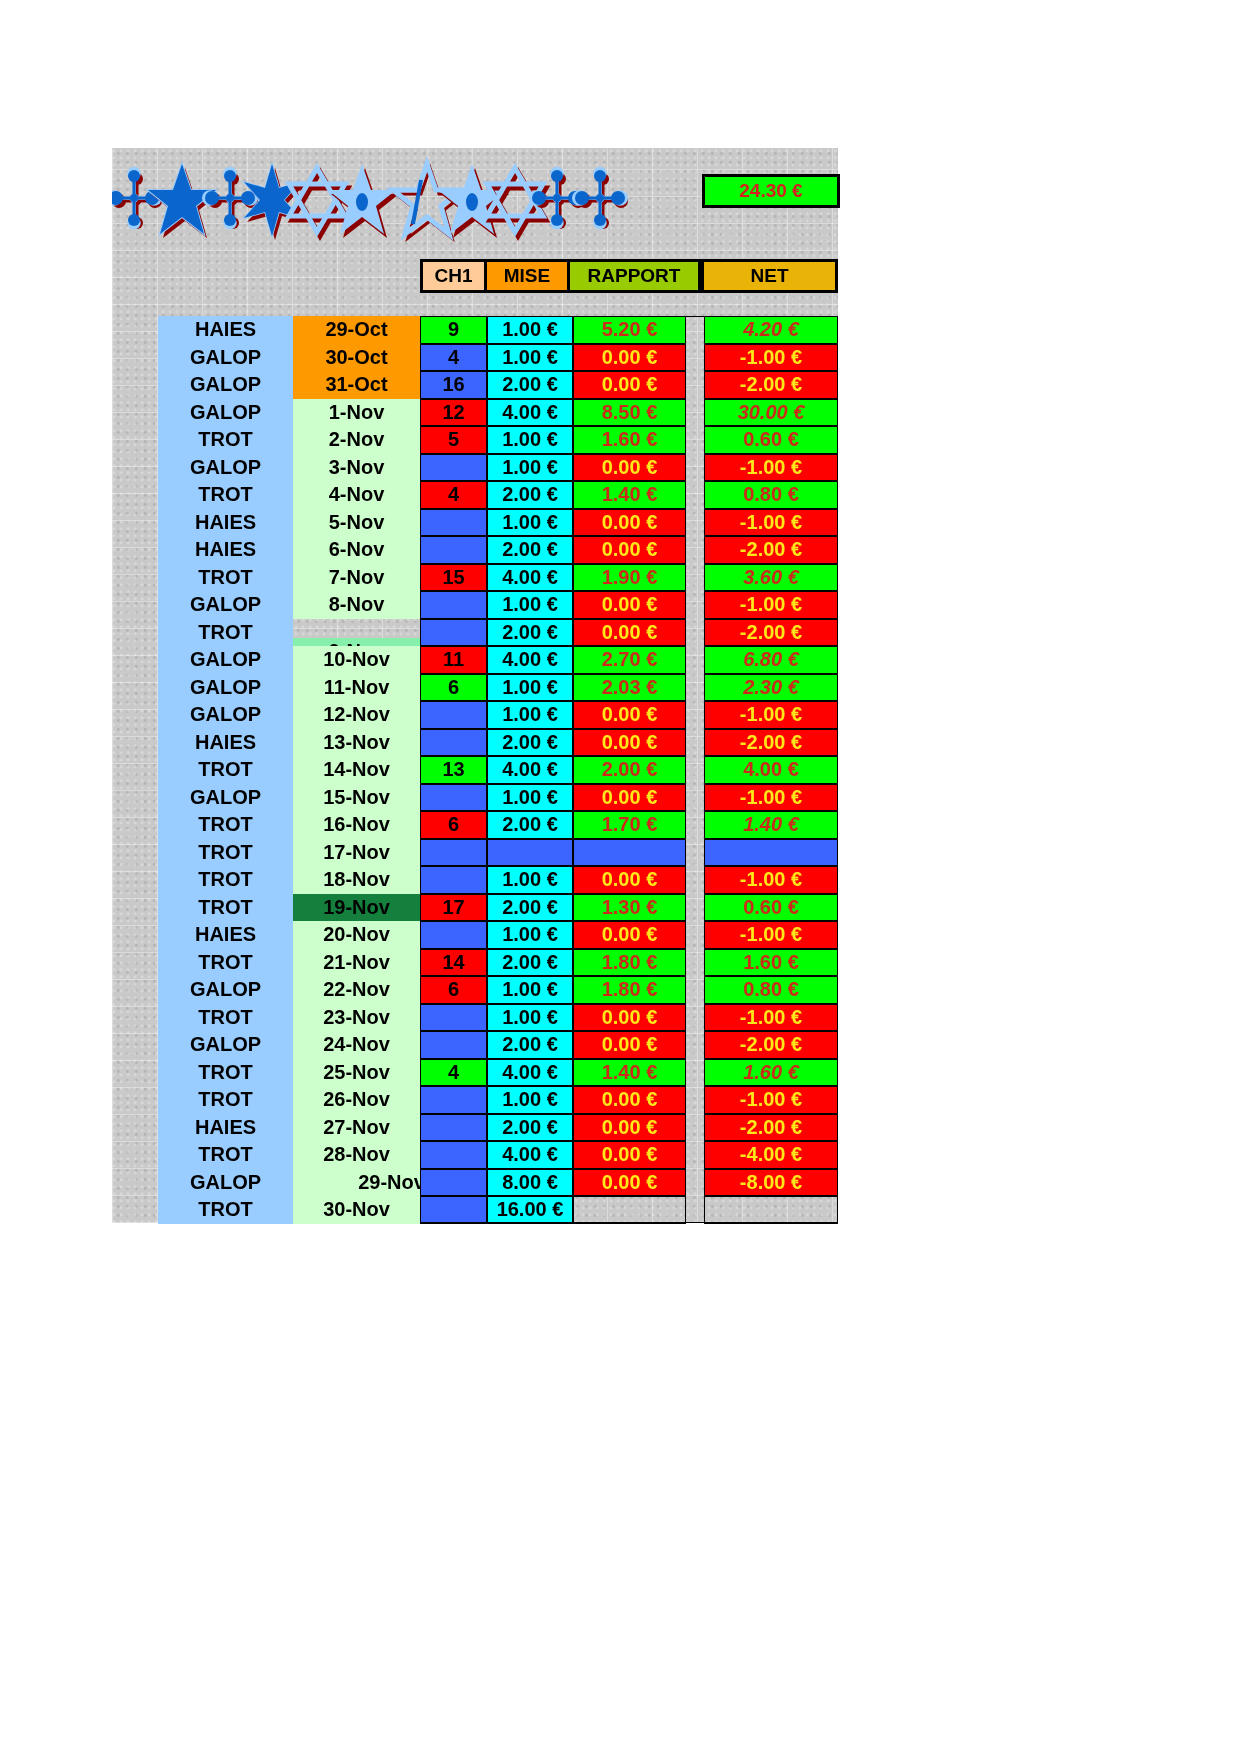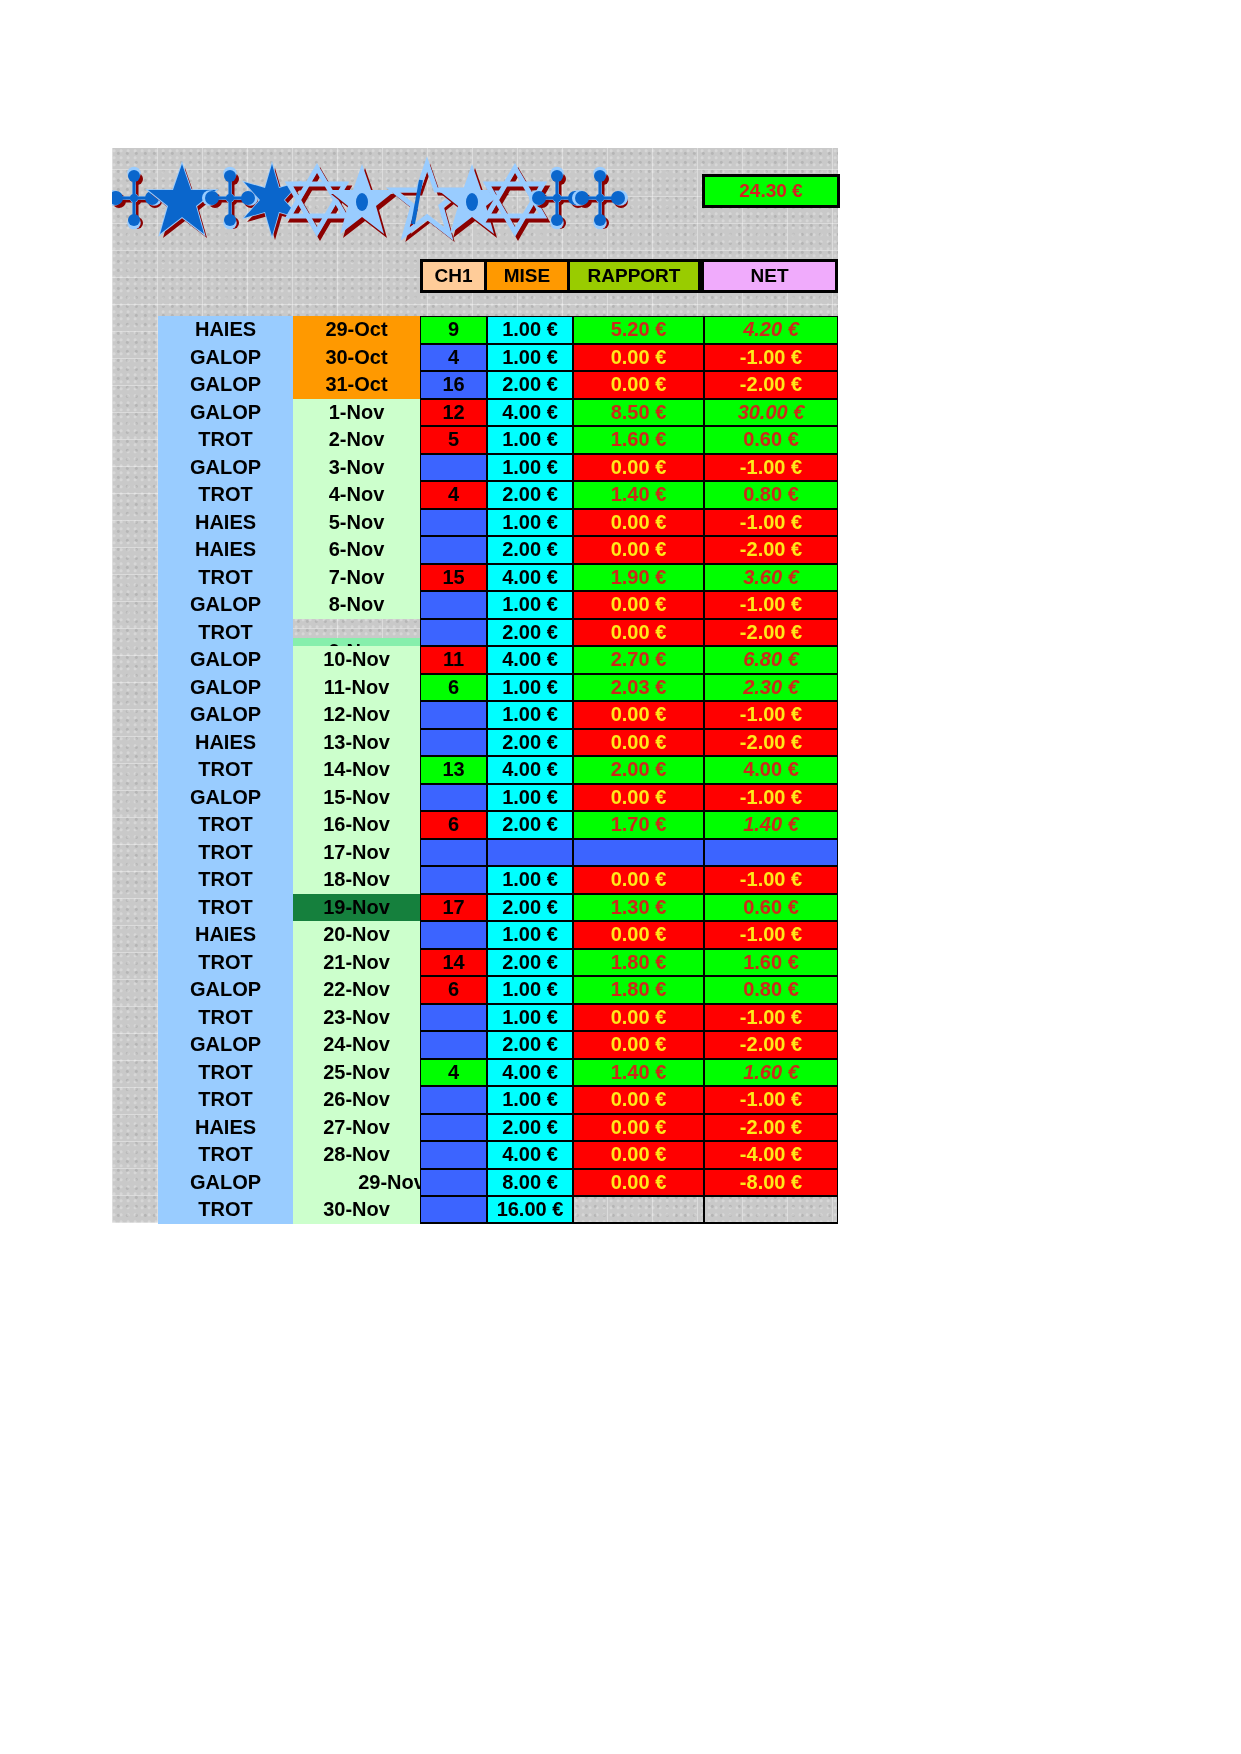--- a/index.html
+++ b/index.html
@@ -29,21 +29,21 @@
   .col-date { position: absolute; left: 293px; width: 127px; }
   .table { position: absolute; left: 420px; top: 316px; }
   .row { position: absolute; left: 0; height: 27.5px; width: 418px; }
   .lrow { position: absolute; height: 27.5px; display: flex; align-items: center;
           justify-content: center; font-weight: bold; font-size: 20px; color: #000; }
   .cell { position: absolute; top: 0; height: 27.5px; box-sizing: border-box;
           border: 1px solid #000; display: flex; align-items: center; justify-content: center;
           font-weight: bold; font-size: 20px; }
   .c-ch { left: 0; width: 67px; }
   .c-mise { left: 67px; width: 86px; background: #00ffff; color: #000; }
-  .c-rap { left: 153px; width: 131px; }
+  .c-rap { left: 153px; width: 113px; }
   .c-net { left: 284px; width: 134px; }
   .bg-green { background: #00ff00; }
   .bg-red { background: #ff0000; }
   .bg-blue { background: #3c64ff; }
   .bg-gray { background: transparent; }
   .t-win { color: #cc2a1a; }
   .t-loss { color: #ffe81a; }
   .ital { font-style: italic; }
   .table-outline { position: absolute; left: 420px; top: 316px; width: 418px; height: 907px;
                    border: 1px solid #000; box-sizing: border-box; pointer-events: none; }
@@ -124,21 +124,21 @@
       <use href="#qf" fill="#99ccff" transform="scale(1.12)"></use>
       <use href="#qf" fill="#0a66cc"></use>
     </g>
 </svg>
 
 <div class="total-box">24.30 €</div>
 
 <div class="hdr" style="left:420px;width:61px;background:#ffcc99;">CH1</div>
 <div class="hdr" style="left:487px;width:80px;background:#ff9900;border-left-width:0;">MISE</div>
 <div class="hdr" style="left:570px;width:128px;background:#99cc00;border-left-width:0;">RAPPORT</div>
-<div class="hdr" style="left:701px;width:131px;background:#f0abfc;">NET</div>
+<div class="hdr" style="left:701px;width:131px;background:#eab308;">NET</div>
 
 <div id="left-cols">
     <div class="lrow col-type" style="top: 316px; background: rgb(153, 204, 255);">HAIES</div>
     <div class="lrow col-date" style="top: 316px; background: rgb(255, 153, 0);">29-Oct</div>
     <div class="lrow col-type" style="top: 343.5px; background: rgb(153, 204, 255);">GALOP</div>
     <div class="lrow col-date" style="top: 343.5px; background: rgb(255, 153, 0);">30-Oct</div>
     <div class="lrow col-type" style="top: 371px; background: rgb(153, 204, 255);">GALOP</div>
     <div class="lrow col-date" style="top: 371px; background: rgb(255, 153, 0);">31-Oct</div>
     <div class="lrow col-type" style="top: 398.5px; background: rgb(153, 204, 255);">GALOP</div>
     <div class="lrow col-date" style="top: 398.5px; background: rgb(204, 255, 204);">1-Nov</div>

